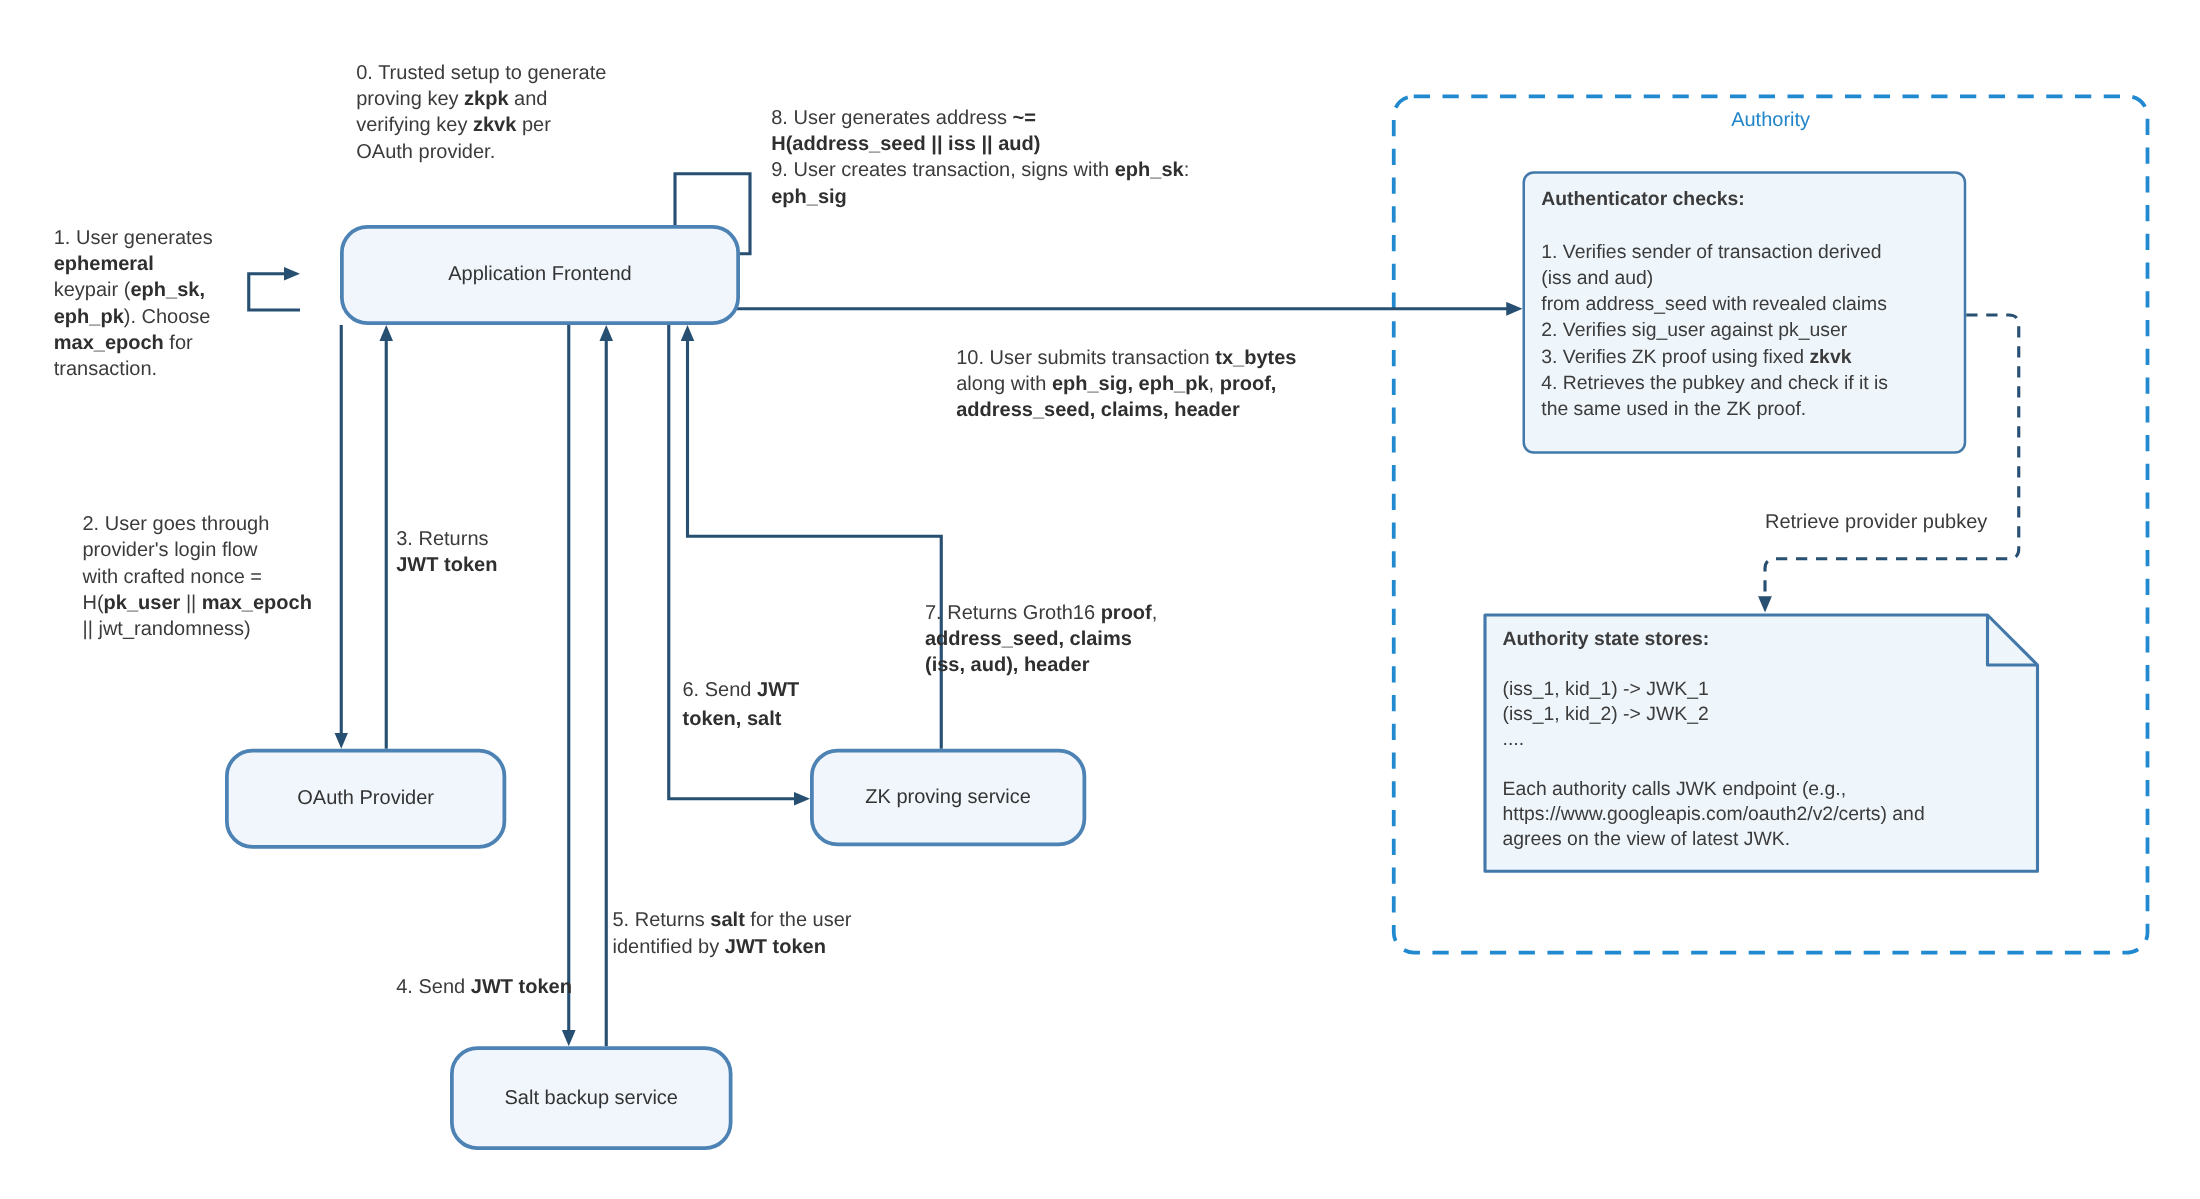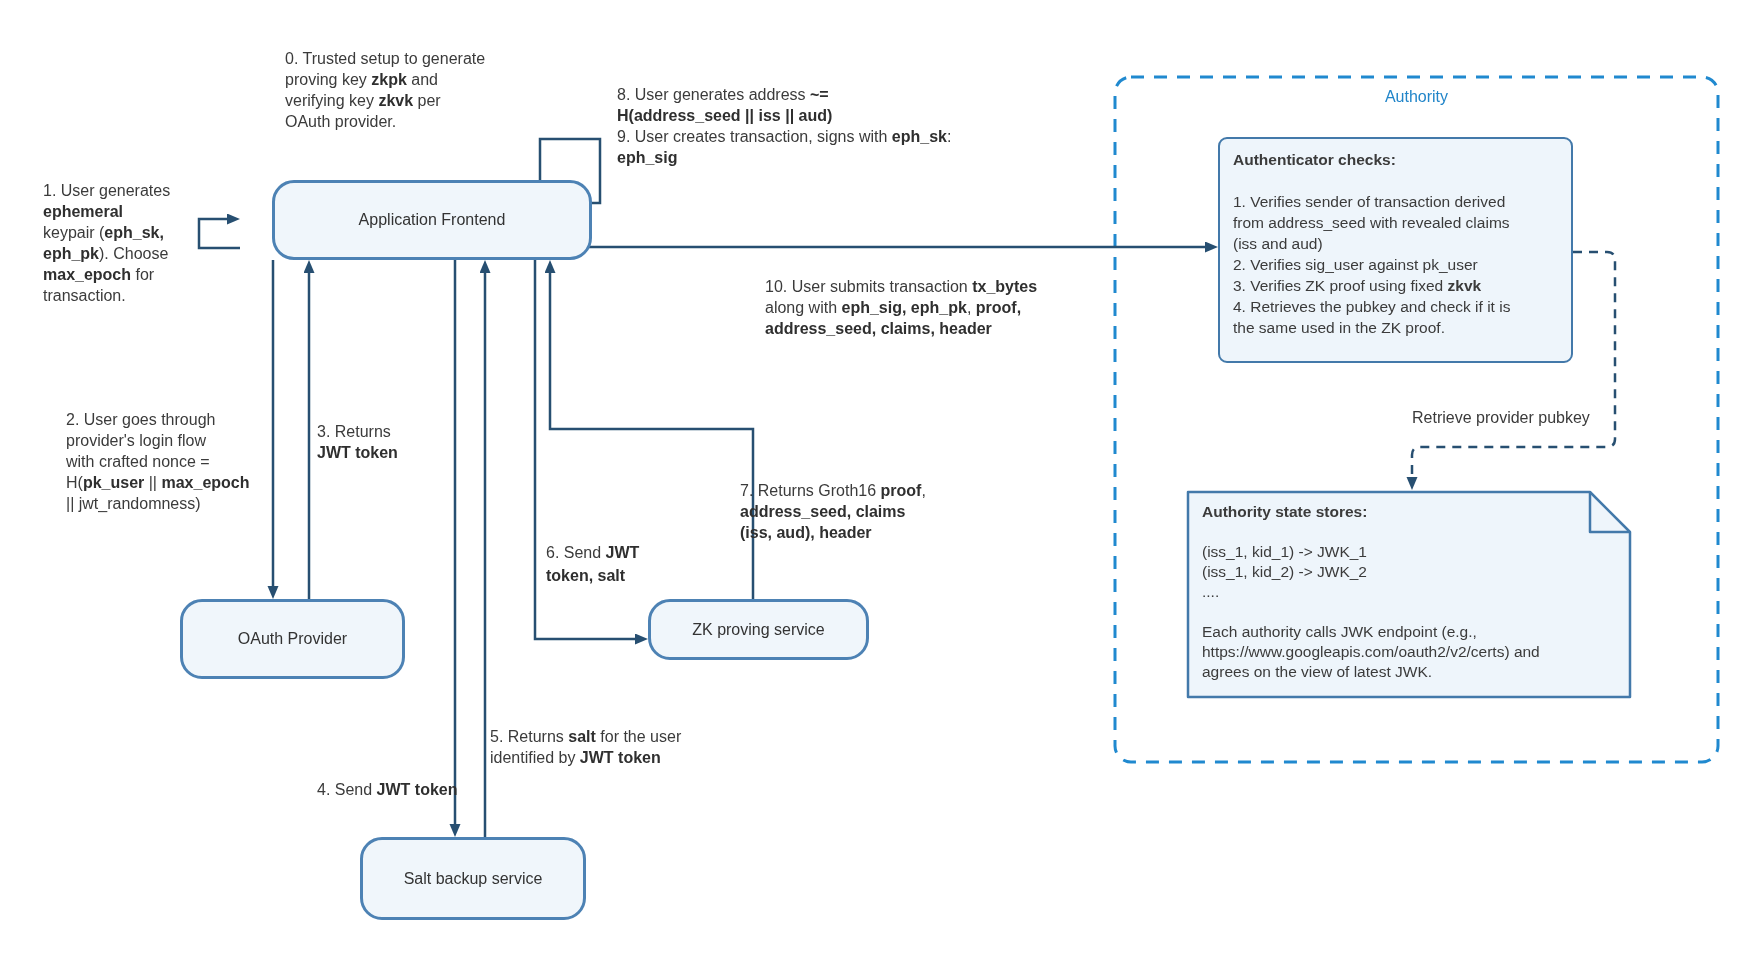--- a/index.html
+++ b/index.html
@@ -70,36 +70,36 @@
   </svg>
 
   <div class="node" style="left:240px;top:180px;width:320px;height:80px;margin-left:32px;">
     <span>Application Frontend</span>
   </div>
 
   <div class="node" style="left:180px;top:599px;width:225px;height:80px;">
     <span>OAuth Provider</span>
   </div>
 
-  <div class="node" style="left:648px;top:599px;width:221px;height:61px;">
+  <div class="node" style="left:648px;top:599px;width:221px;height:78px;">
     <span>ZK proving service</span>
   </div>
 
   <div class="node" style="left:360px;top:837px;width:226px;height:83px;">
     <span>Salt backup service</span>
   </div>
 
   <div class="authority-label">Authority</div>
 
   <div class="auth-box">
       <div><b>Authenticator checks:</b></div>
       <div>&nbsp;</div>
       <div><span>1. Verifies sender of transaction derived</span></div>
+      <div><span>(iss and aud)</span></div>
       <div><span>from address_seed with revealed claims</span></div>
-      <div><span>(iss and aud)</span></div>
       <div><span>2. Verifies sig_user against pk_user</span></div>
       <div><span>3. Verifies ZK proof using fixed </span><b>zkvk</b></div>
       <div><span>4. Retrieves the pubkey and check if it is</span></div>
       <div><span>the same used in the ZK proof.</span></div>
     </div>
 
   <div class="note-text">
       <div><b>Authority state stores:</b></div>
       <div>&nbsp;</div>
       <div><span>(iss_1, kid_1) -&gt; JWK_1</span></div>

